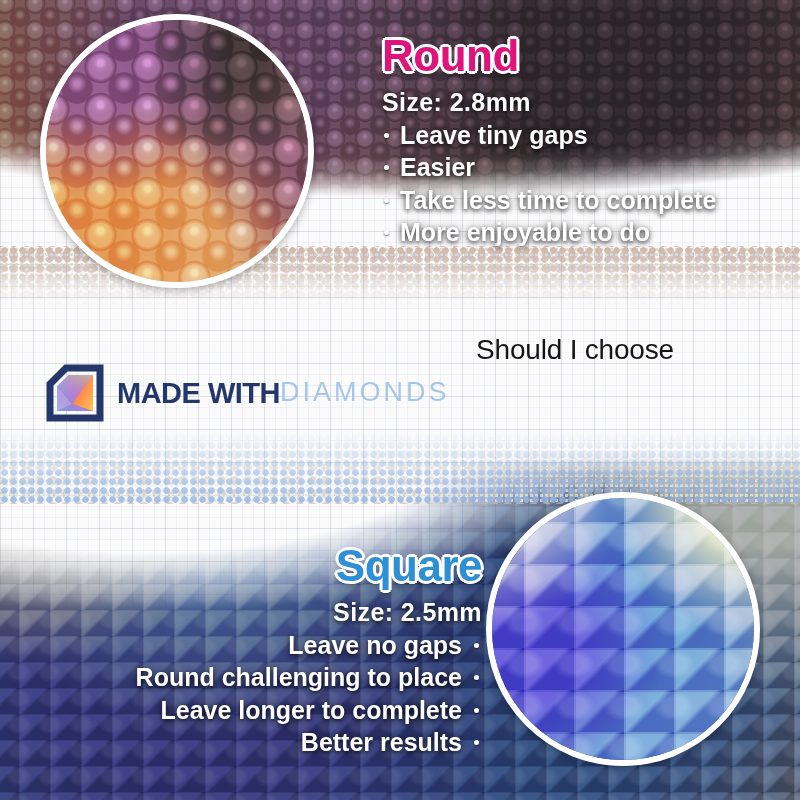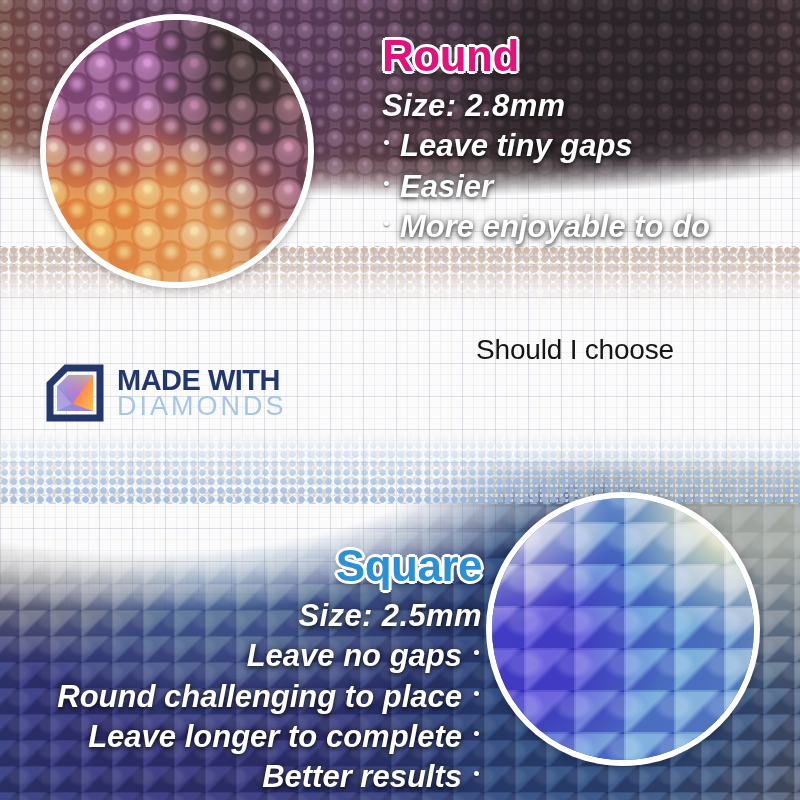--- a/index.html
+++ b/index.html
@@ -233,21 +233,21 @@
   .title-square{
     color:#2E90D4;
     text-shadow:
       -2px -2px 0 #fff, 2px -2px 0 #fff, -2px 2px 0 #fff, 2px 2px 0 #fff,
       -3px 0 0 #fff, 3px 0 0 #fff, 0 -3px 0 #fff, 0 3px 0 #fff,
       0 4px 6px rgba(0,0,0,.45);
   }
 
   ul.facts{list-style:none;margin:8px 0 0 0;padding:0;}
   ul.facts li{
-    color:#fff;font-style:italic;font-weight:bold;font-size:31px;line-height:1.30;
+    color:#fff;font-weight:bold;font-size:25px;line-height:1.30;
     text-shadow:0 2px 4px rgba(0,0,0,.65), 0 0 9px rgba(0,0,0,.45);
     white-space:nowrap;
   }
   
   .round-block ul.facts li{padding-left:18px;position:relative;}
   .round-block ul.facts li.bulleted::before{
     content:"";position:absolute;left:2px;top:14px;width:5px;height:5px;border-radius:50%;
     background:#fff;box-shadow:0 1px 2px rgba(0,0,0,.6);
   }
   .round-block ul.facts li.size{padding-left:0;letter-spacing:.4px;}
@@ -259,21 +259,21 @@
     background:#fff;box-shadow:0 1px 2px rgba(0,0,0,.6);
   }
   .square-block ul.facts li.size{padding-right:0;letter-spacing:.4px;}
   .square-block .title{margin-bottom:4px;}
 
   
   .center-band{position:absolute;left:0;top:300px;width:800px;height:140px;}
 
   .logo{position:absolute;left:46px;top:64px;display:flex;align-items:center;gap:13px;}
   .logo-mark{position:relative;width:58px;height:58px;flex:none;}
-  .logo-text{display:flex;flex-direction:column;line-height:.92;}
+  .logo-text{display:flex;line-height:.92;}
   .logo-l1{
     font-size:29px;font-weight:bold;color:#23376B;letter-spacing:-.5px;
   }
   .logo-l2{
     font-size:27px;font-weight:normal;color:#A6C6E8;letter-spacing:3.0px;
   }
 
   .question{
     position:absolute;left:340px;top:32px;width:470px;text-align:center;
     font-size:28px;color:#151515;line-height:1.32;letter-spacing:-.2px;
@@ -317,20 +317,21 @@
     <div class="beads"></div>
     <div class="beads2"></div>
   </div>
 
   <div class="round-block">
     <h2 class="title title-round">Round</h2>
     <ul class="facts">
       <li class="size">Size:  2.8mm</li>
       <li class="bulleted">Leave tiny gaps</li>
       <li class="bulleted">Easier</li>
+      <li class="bulleted">Take less time to complete</li>
       <li class="bulleted">More enjoyable to do</li>
     </ul>
   </div>
 
   <div class="center-band">
 
     <div class="logo">
       <div class="logo-mark">
         <svg width="58" height="58" viewBox="0 0 58 58" aria-hidden="true">
           <defs>

